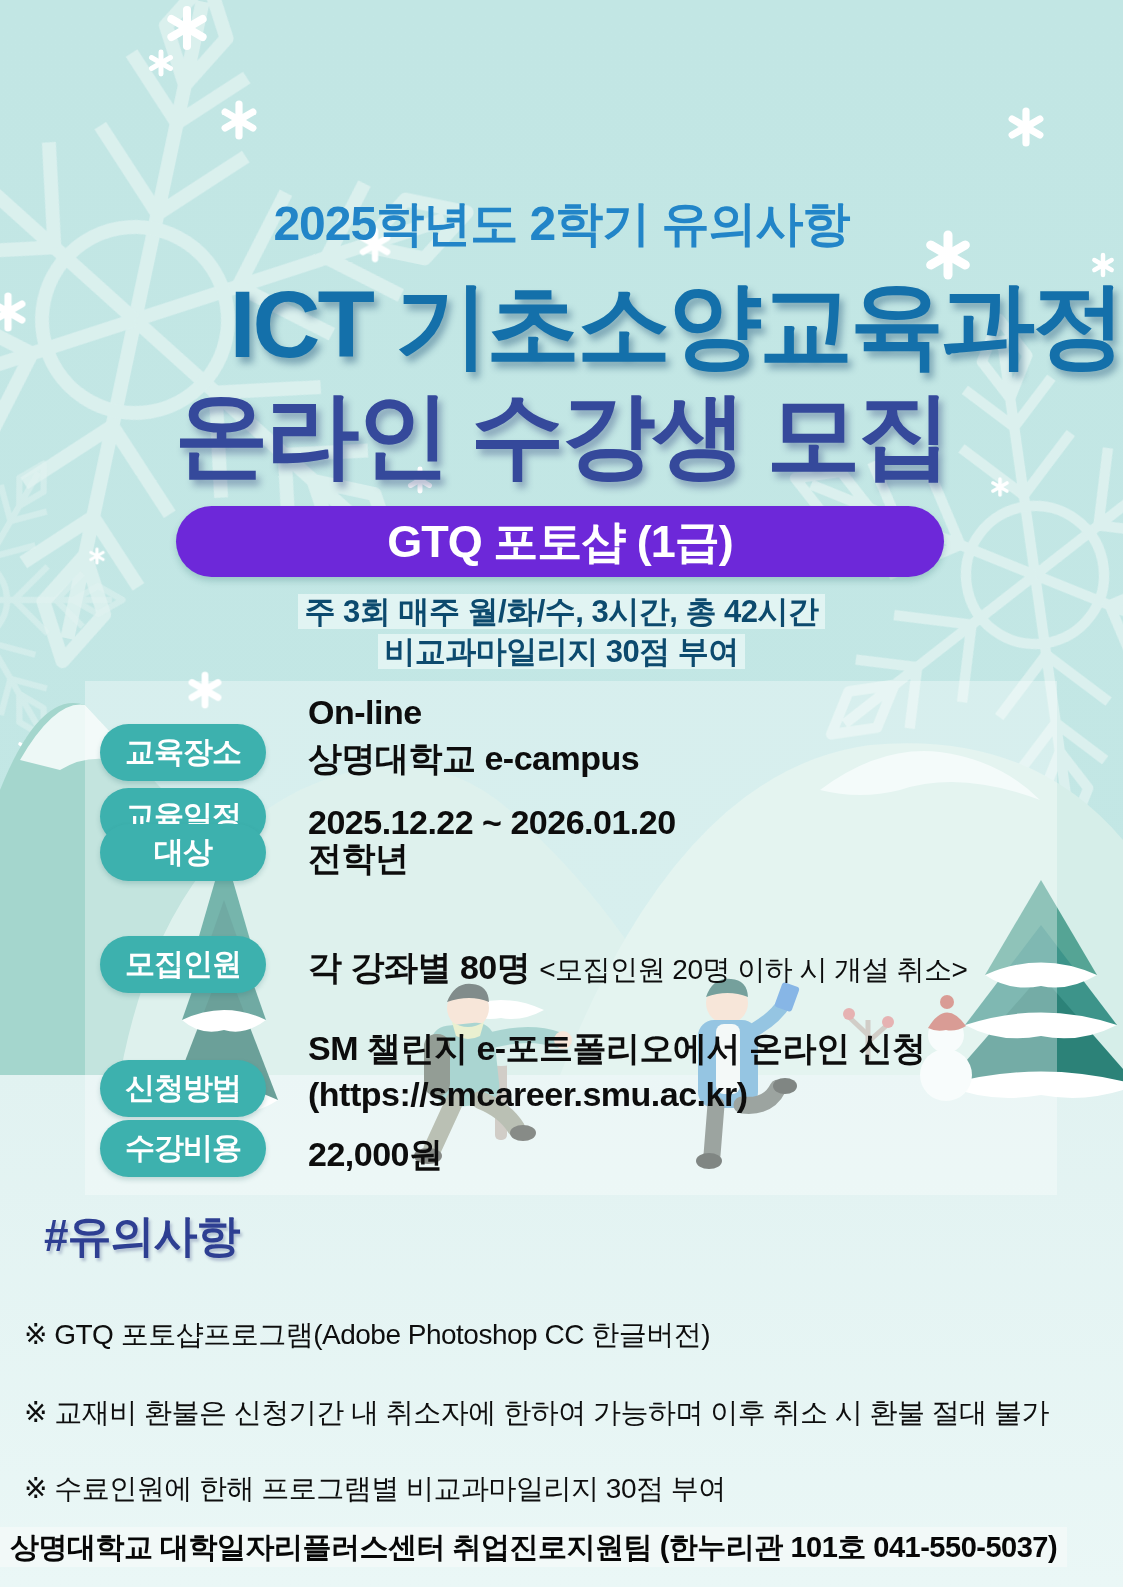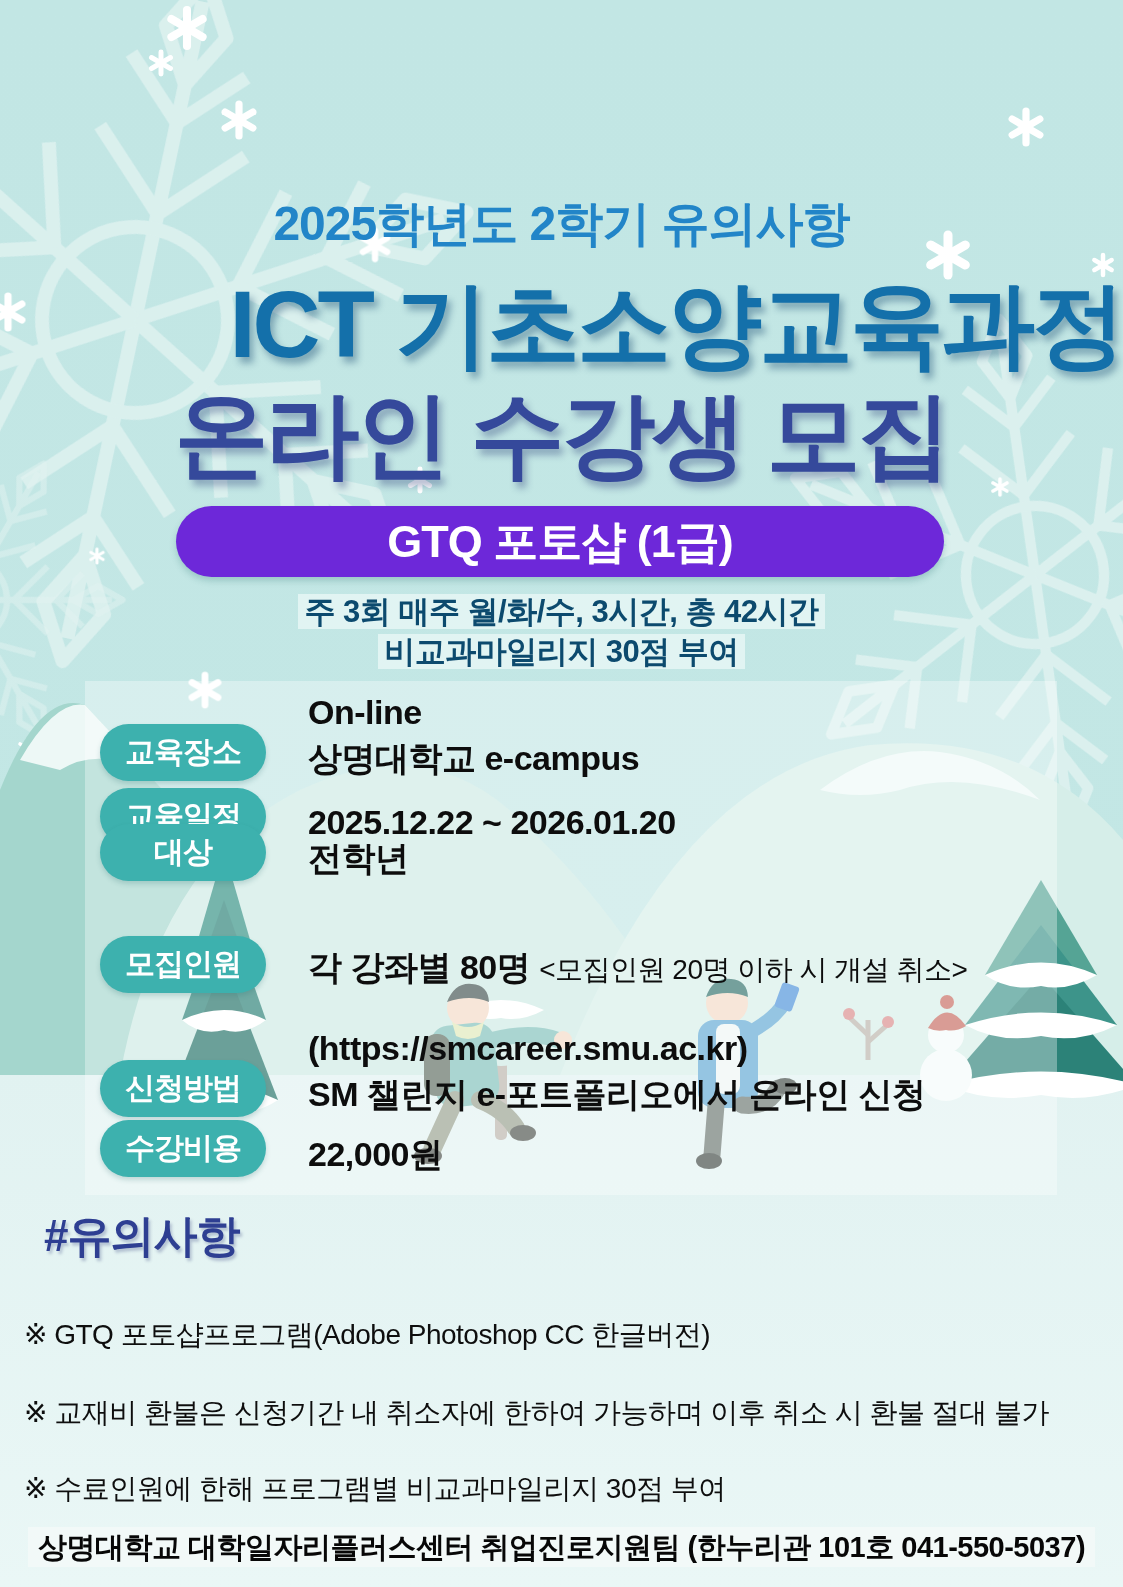--- a/index.html
+++ b/index.html
@@ -58,21 +58,21 @@
     font-size:44px;font-weight:900;color:#2e3f92;letter-spacing:-1px;
     text-shadow:2px 3px 3px rgba(30,45,110,0.25);
   }
   .notice-item{
     position:absolute;left:24px;width:1070px;
     font-size:28px;font-weight:500;color:#0e0e0e;letter-spacing:-0.5px;
   }
   .n1{top:1316px;} .n2{top:1394px;} .n3{top:1470px;}
 
   .footer-line{
-    position:absolute;left:0;top:1528px;width:1123px;text-align:center;
+    position:absolute;left:0;top:1528px;width:1123px;
   }
   .footer-line span{
     font-size:29px;font-weight:800;color:#070707;letter-spacing:-0.5px;
     background:#f2f9f8;padding:4px 10px;
   }
 </style>
 </head>
 <body>
 
 <svg class="scene" viewBox="0 0 1123 1587" xmlns="http://www.w3.org/2000/svg" aria-hidden="true">
@@ -267,22 +267,22 @@
         <span class="small-note">&lt;모집인원 20명 이하 시 개설 취소&gt;</span>
       </div>
     </div>
   </div>
 
   <div class="info-row row5">
     <div class="pill">
       <span>신청방법</span>
     </div>
     <div class="info-val">
+      <div>SM 챌린지 e-포트폴리오에서 온라인 신청</div>
       <div>(https://smcareer.smu.ac.kr)</div>
-      <div>SM 챌린지 e-포트폴리오에서 온라인 신청</div>
     </div>
   </div>
 
   <div class="info-row row6">
     <div class="pill">
       <span>수강비용</span>
     </div>
     <div class="info-val">
       <div>22,000원</div>
     </div>

